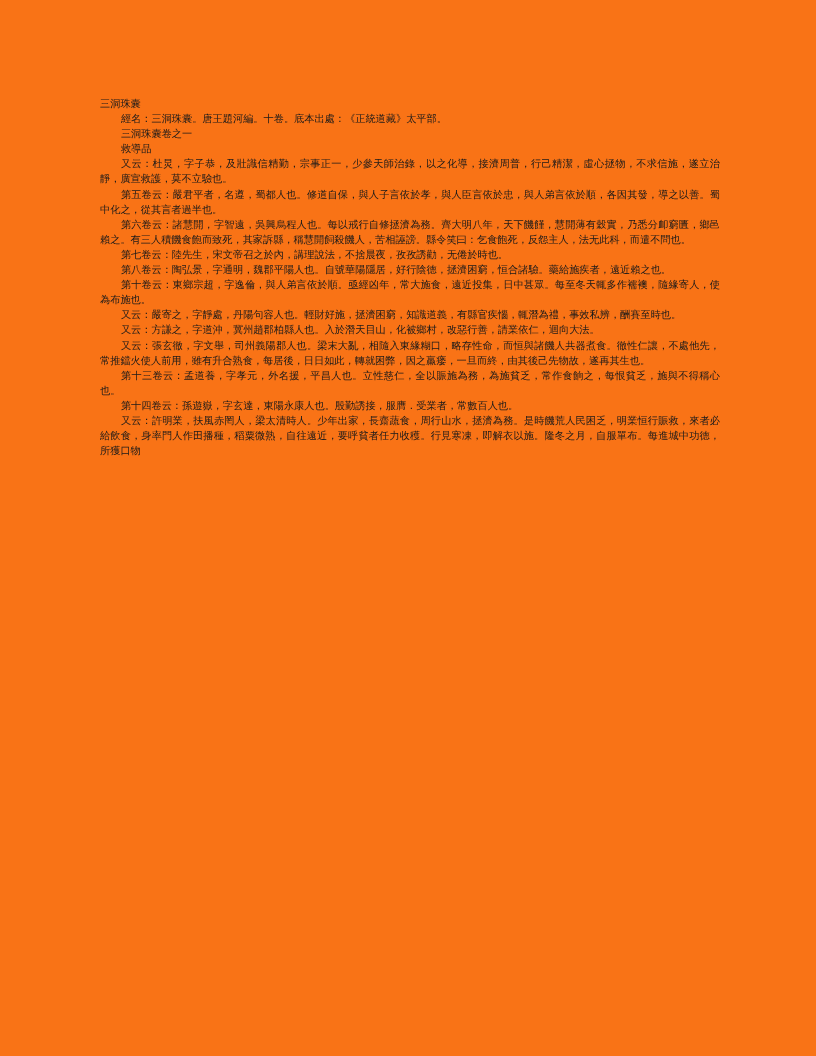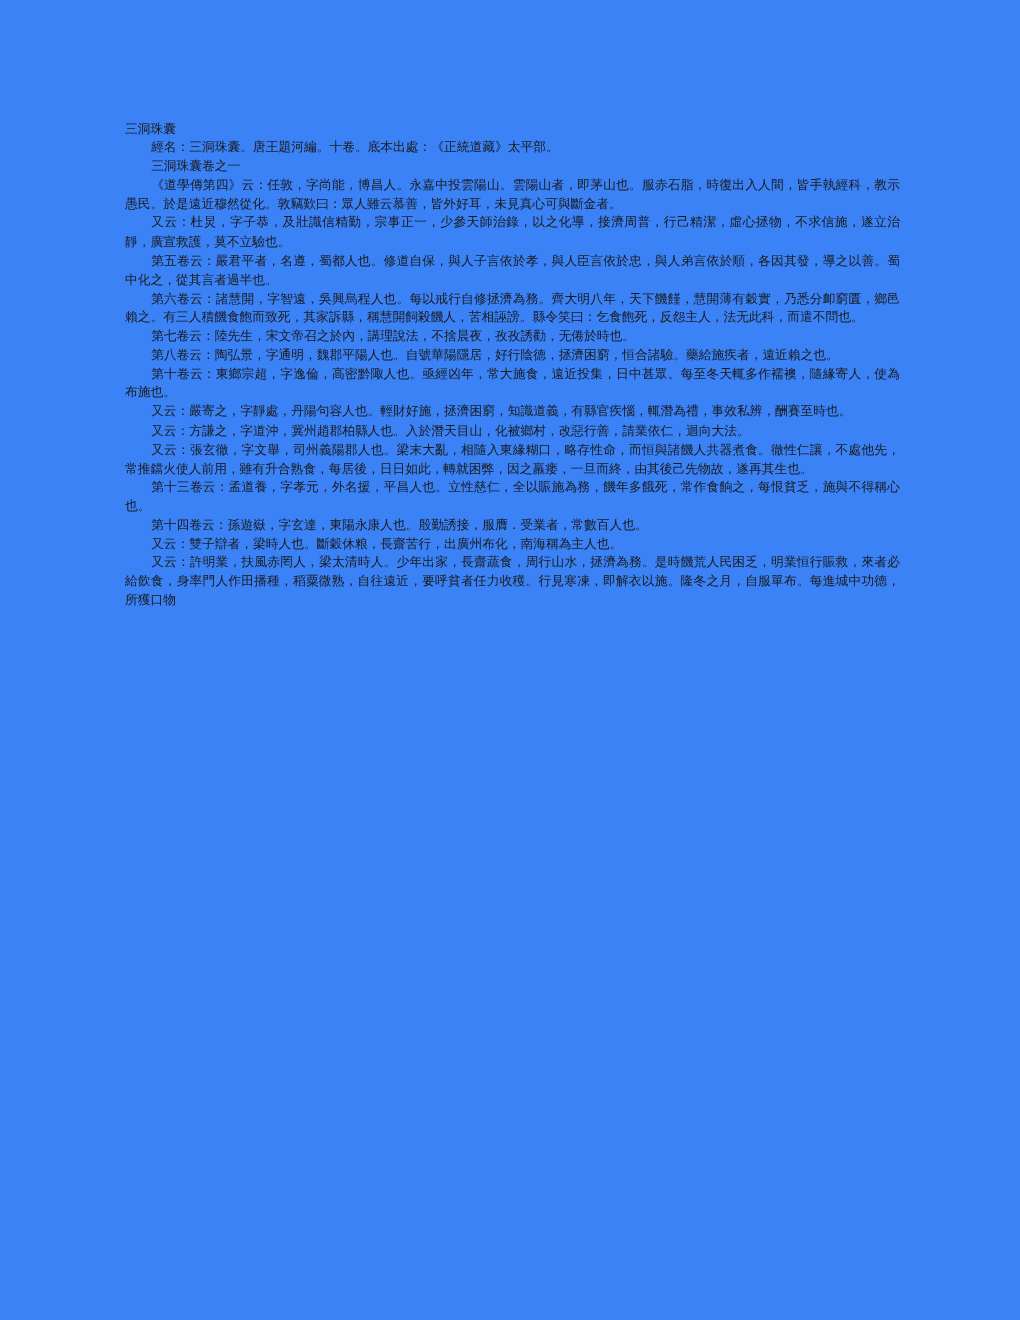--- a/index.html
+++ b/index.html
@@ -13,21 +13,21 @@
     font-family: "DejaVu Serif", "Liberation Serif", serif;
     color: #1a1a1a;
     -webkit-font-smoothing: antialiased;
   }
   .page {
     position: relative;
     box-sizing: border-box;
     width: 816px;
     height: 1056px;
     padding: 96px 96px 96px 100px;
-    background: #3b82f6;
+    background: #f97316;
   }
   .doc-body {
     font-size: 10.2px;
     line-height: 1.48;
     text-align: justify;
     text-justify: inter-ideograph;
   }
   .para {
     margin: 0;
     padding: 0;
@@ -49,28 +49,27 @@
   }
 </style>
 </head>
 <body>
 
 <div class="page">
   <div class="doc-body">
     <p class="para lvl0">三洞珠囊</p>
     <p class="para lvl1">經名：三洞珠囊。唐王題河編。十卷。底本出處：《正統道藏》太平部。</p>
     <p class="para lvl1">三洞珠囊卷之一</p>
-    <p class="para lvl2">《道學傳第四》云：任敦，字尚能，博昌人。永嘉中投雲陽山。雲陽山者，即茅山也。服赤石脂，時復出入人間，皆手執經科，教示愚民。於是遠近穆然從化。敦竊歎曰：眾人雖云慕善，皆外好耳，未見真心可與斷金者。</p>
+    <p class="para lvl1">救導品</p>
     <p class="para lvl2">又云：杜炅，字子恭，及壯識信精勤，宗事正一，少參天師治錄，以之化導，接濟周普，行己精潔，虛心拯物，不求信施，遂立治靜，廣宣救護，莫不立驗也。</p>
     <p class="para lvl2">第五卷云：嚴君平者，名遵，蜀都人也。修道自保，與人子言依於孝，與人臣言依於忠，與人弟言依於順，各因其發，導之以善。蜀中化之，從其言者過半也。</p>
     <p class="para lvl2">第六卷云：諸慧開，字智遠，吳興烏程人也。每以戒行自修拯濟為務。齊大明八年，天下饑饉，慧開薄有穀實，乃悉分卹窮匱，鄉邑賴之。有三人積饑食飽而致死，其家訴縣，稱慧開飼殺饑人，苦相誣謗。縣令笑曰：乞食飽死，反怨主人，法无此科，而遣不問也。</p>
     <p class="para lvl2">第七卷云：陸先生，宋文帝召之於內，講理說法，不捨晨夜，孜孜誘勸，无倦於時也。</p>
     <p class="para lvl2">第八卷云：陶弘景，字通明，魏郡平陽人也。自號華陽隱居，好行陰德，拯濟困窮，恒合諸驗。藥給施疾者，遠近賴之也。</p>
-    <p class="para lvl2">第十卷云：東鄉宗超，字逸倫，高密黔陬人也。亟經凶年，常大施食，遠近投集，日中甚眾。每至冬天輒多作襦襖，隨緣寄人，使為布施也。</p>
+    <p class="para lvl2">第十卷云：東鄉宗超，字逸倫，與人弟言依於順。亟經凶年，常大施食，遠近投集，日中甚眾。每至冬天輒多作襦襖，隨緣寄人，使為布施也。</p>
     <p class="para lvl2">又云：嚴寄之，字靜處，丹陽句容人也。輕財好施，拯濟困窮，知識道義，有縣官疾惱，輒潛為禮，事效私辨，酬賽至時也。</p>
     <p class="para lvl2">又云：方謙之，字道沖，冀州趙郡柏縣人也。入於潛天目山，化被鄉村，改惡行善，請業依仁，迴向大法。</p>
     <p class="para lvl2">又云：張玄徹，字文舉，司州義陽郡人也。梁末大亂，相隨入東緣糊口，略存性命，而恒與諸饑人共器煮食。徹性仁讓，不處他先，常推鐺火使人前用，雖有升合熟食，每居後，日日如此，轉就困弊，因之羸瘘，一旦而終，由其後己先物故，遂再其生也。</p>
-    <p class="para lvl2">第十三卷云：孟道養，字孝元，外名援，平昌人也。立性慈仁，全以賑施為務，饑年多餓死，常作食餉之，每恨貧乏，施與不得稱心也。</p>
+    <p class="para lvl2">第十三卷云：孟道養，字孝元，外名援，平昌人也。立性慈仁，全以賑施為務，為施貧乏，常作食餉之，每恨貧乏，施與不得稱心也。</p>
     <p class="para lvl2">第十四卷云：孫遊嶽，字玄達，東陽永康人也。殷勤誘接，服膺．受業者，常數百人也。</p>
-    <p class="para lvl2">又云：雙子辯者，梁時人也。斷穀休粮，長齋苦行，出廣州布化，南海稱為主人也。</p>
     <p class="para lvl2">又云：許明業，扶風赤罔人，梁太清時人。少年出家，長齋蔬食，周行山水，拯濟為務。是時饑荒人民困乏，明業恒行賑救，來者必給飲食，身率門人作田播種，稻粟微熟，自往遠近，要呼貧者任力收穫。行見寒凍，即解衣以施。隆冬之月，自服單布。每進城中功德，所獲口物</p>
   </div>
 </div>
 
 </body></html>

